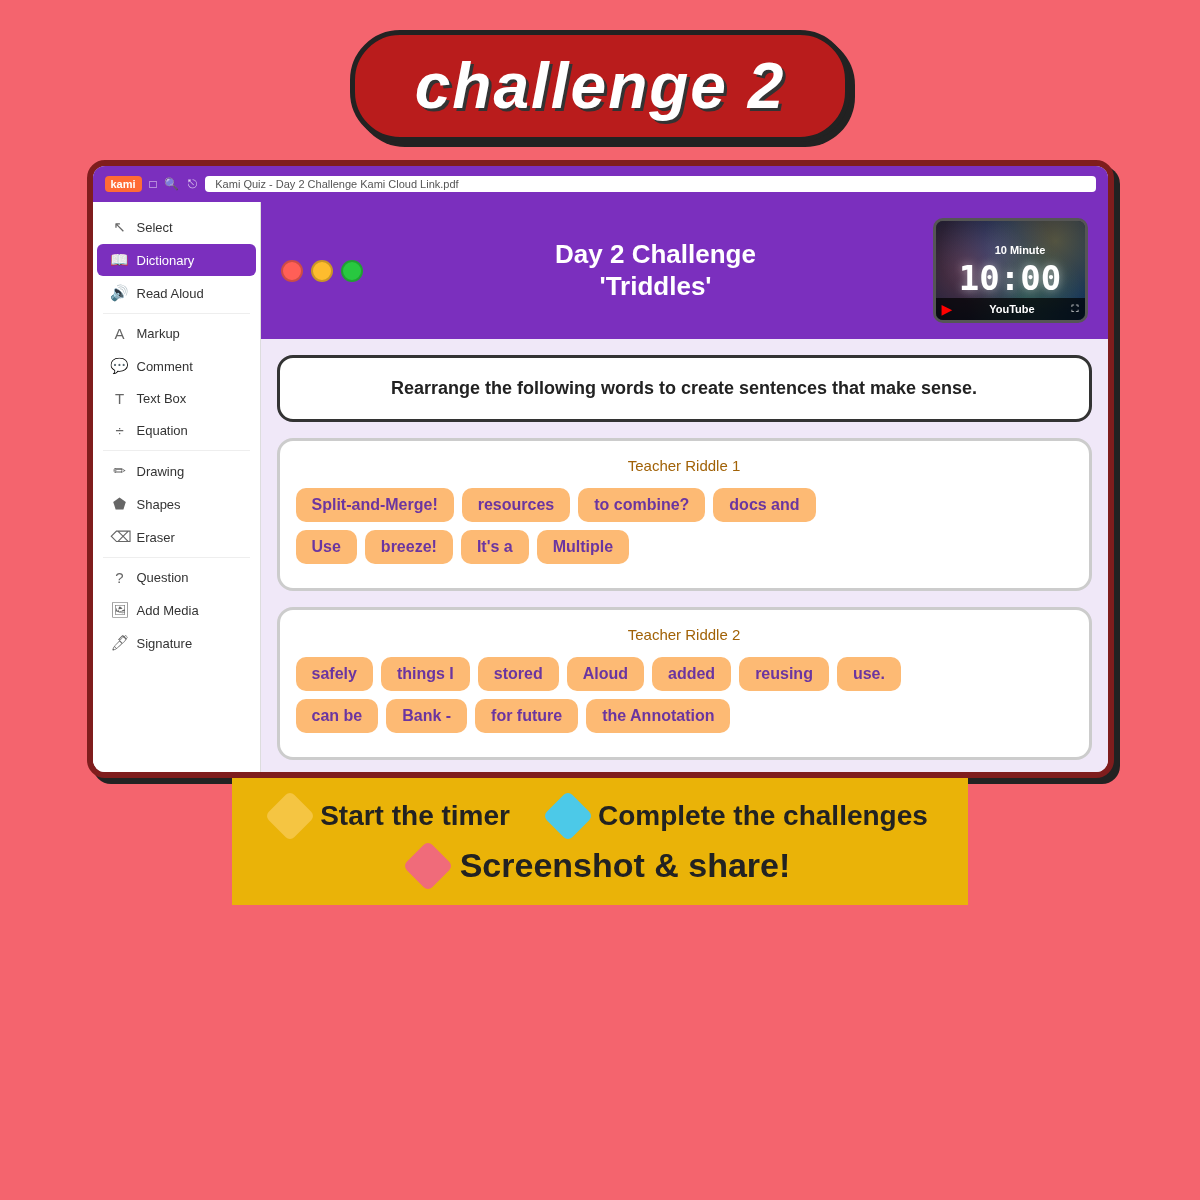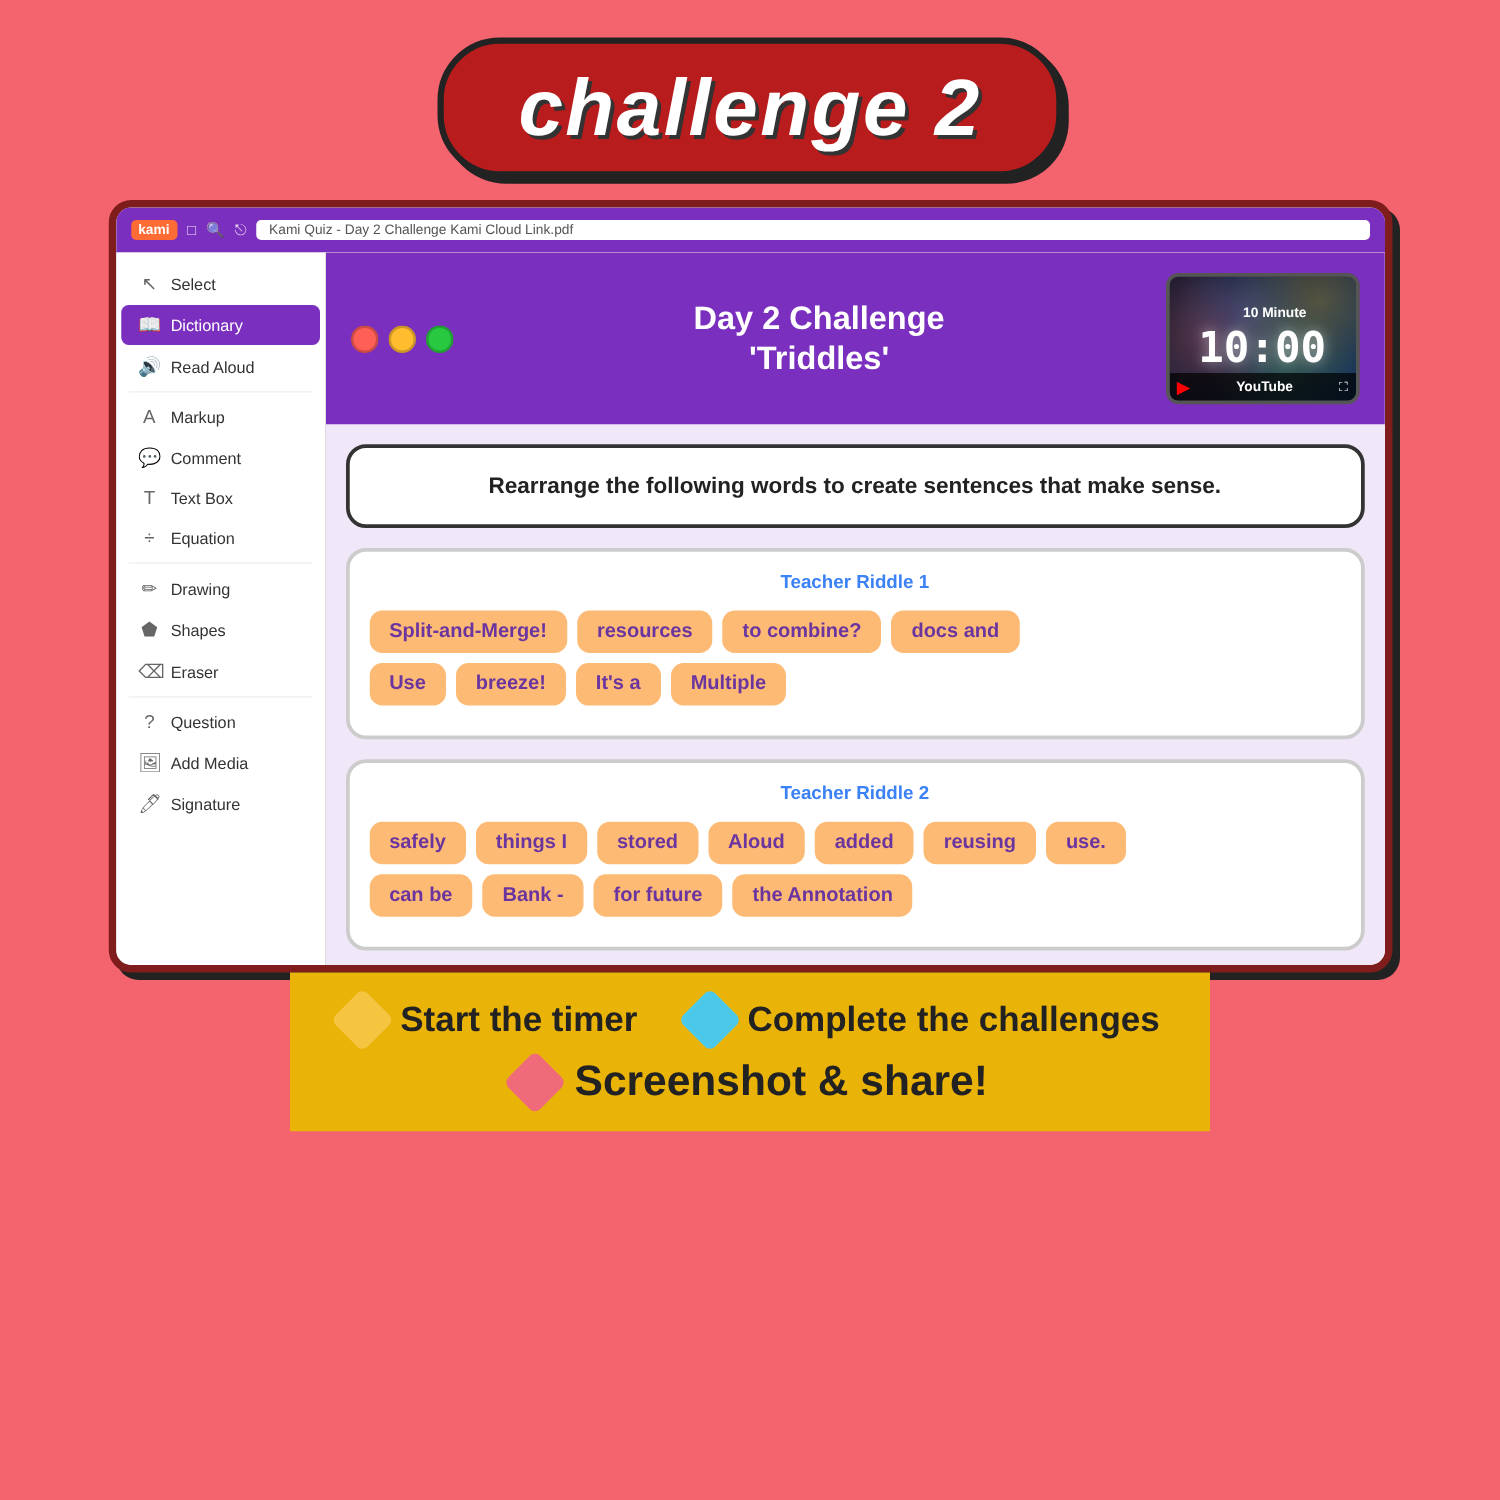--- a/index.html
+++ b/index.html
@@ -264,23 +264,23 @@
     
     .riddle-section {
       background: white;
       border-radius: 16px;
       border: 3px solid #ccc;
       margin: 0 16px 16px;
       padding: 16px;
     }
     .riddle-title {
       text-align: center;
-      font-weight: bold;
+      font-weight: normal;
       font-size: 15px;
-      color: #3b82f6;
+      color: #a16207;
       margin-bottom: 14px;
     }
     .word-chips-row {
       display: flex;
       flex-wrap: wrap;
       gap: 8px;
       margin-bottom: 8px;
     }
     .word-chip {
       background: #fdba74;

